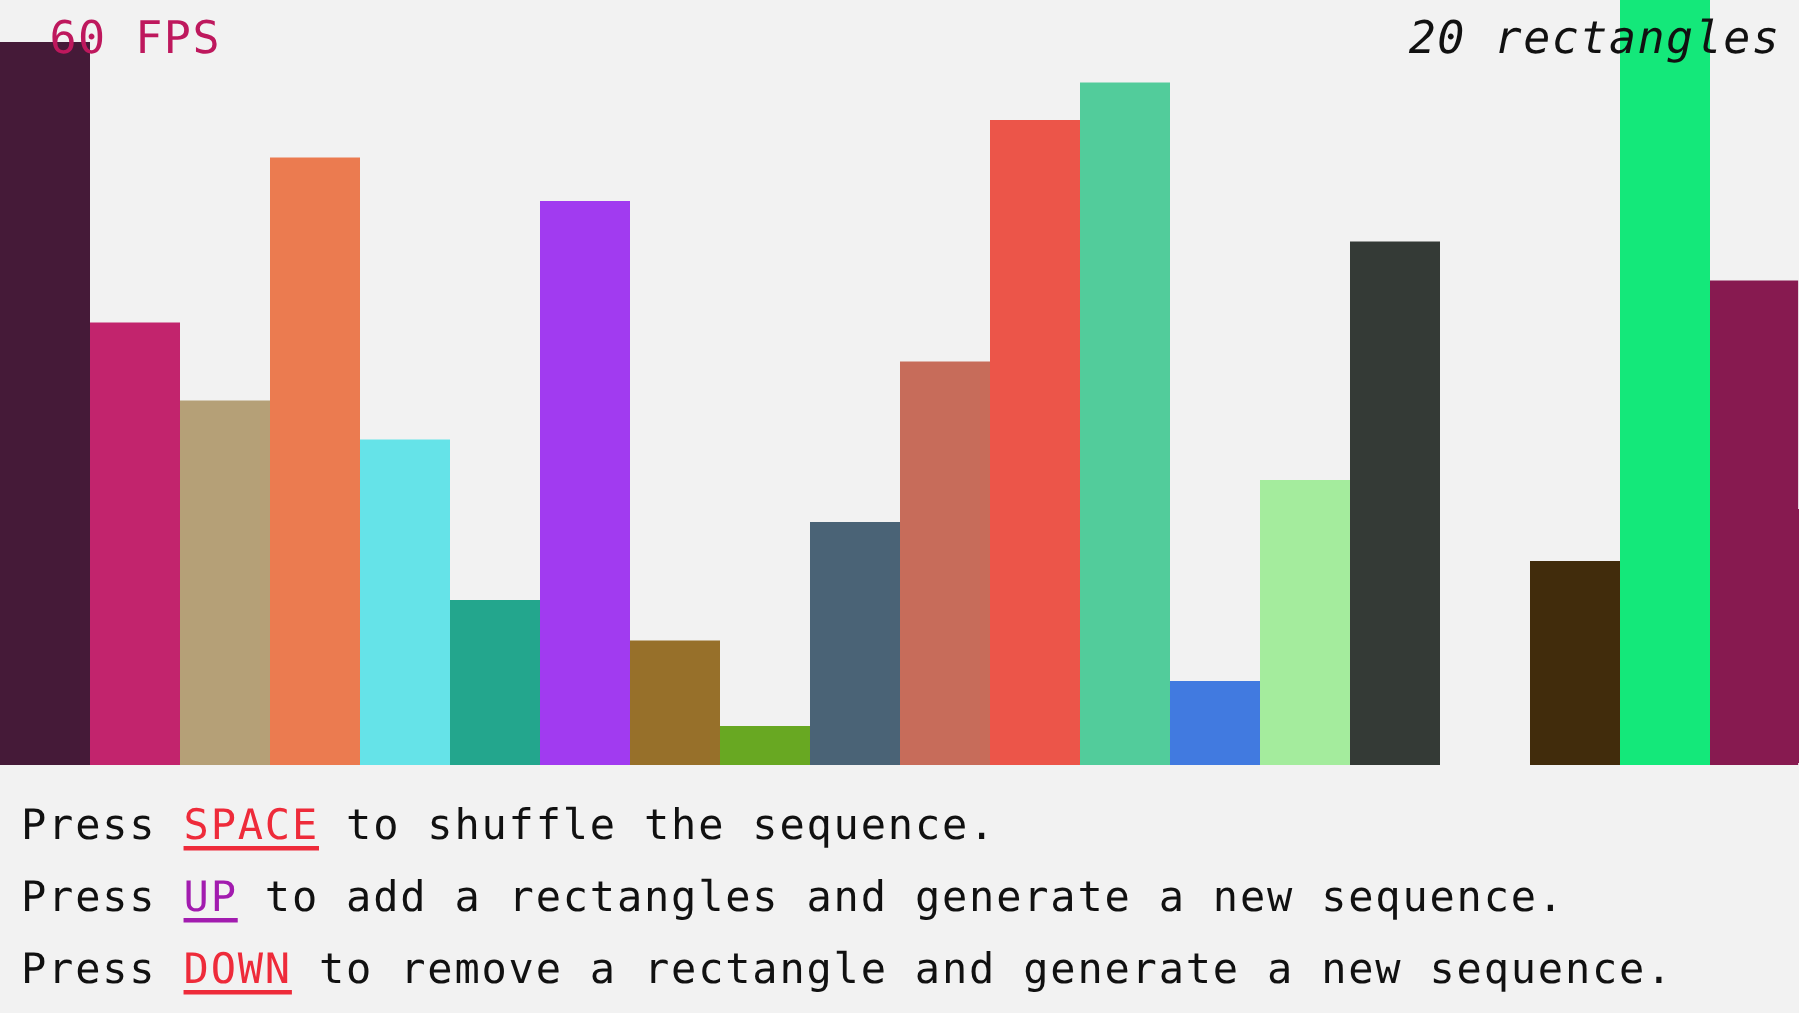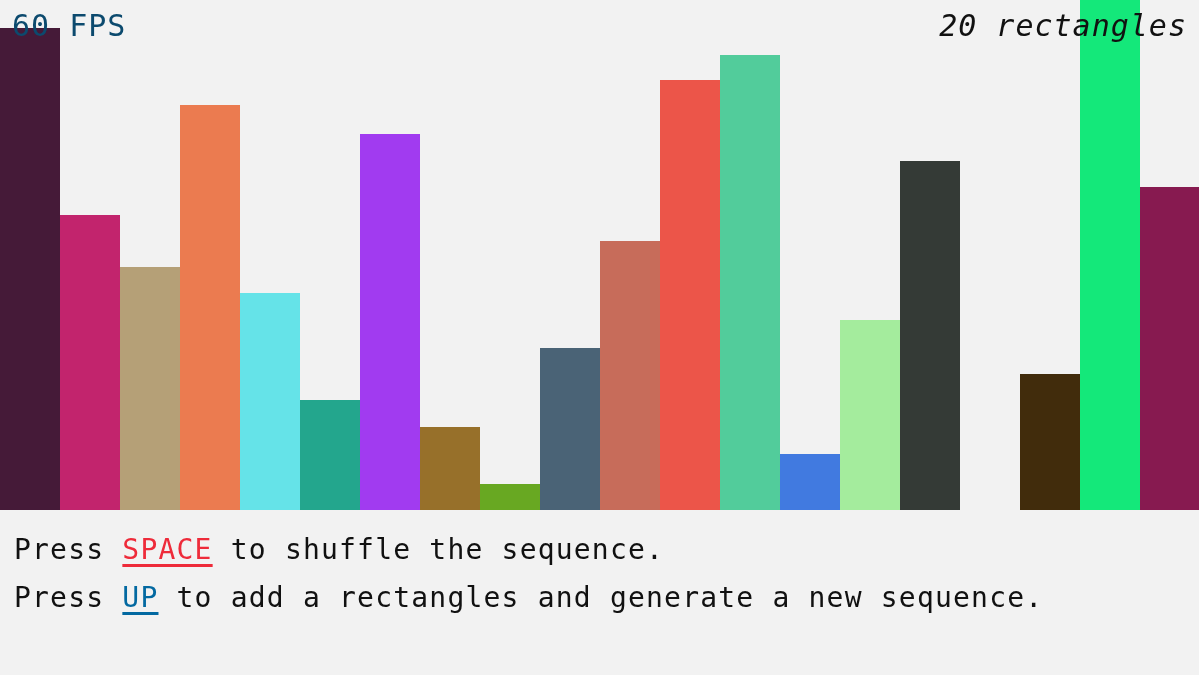--- a/index.html
+++ b/index.html
@@ -107,22 +107,23 @@
       <div class="bar" style="left: 660px; width: 60px; height: 430px; bottom: 2px; background: rgb(236, 85, 73);"></div>
       <div class="bar" style="left: 720px; width: 60px; height: 455px; bottom: 2px; background: rgb(82, 204, 155);"></div>
       <div class="bar" style="left: 780px; width: 60px; height: 56px; bottom: 2px; background: rgb(65, 122, 224);"></div>
       <div class="bar" style="left: 840px; width: 60px; height: 190px; bottom: 2px; background: rgb(164, 236, 157);"></div>
       <div class="bar" style="left: 900px; width: 60px; height: 349px; bottom: 2px; background: rgb(52, 58, 54);"></div>
       <div class="bar" style="left: 1020px; width: 60px; height: 136px; bottom: 2px; background: rgb(65, 44, 12);"></div>
       <div class="bar" style="left: 1080px; width: 60px; height: 510px; bottom: 2px; background: rgb(20, 232, 122);"></div>
       <div class="bar" style="left: 1140px; width: 59px; height: 323px; bottom: 2px; background: rgb(135, 26, 80);"></div>
     </div>
 
-  <div id="fps-counter" style="color: #0c4a6e;">60 FPS</div>
+  <div id="fps-counter" style="color: #be185d; margin-left: 21px;">60 FPS</div>
 
   <div id="rect-counter" style="color: rgb(17, 17, 17); font-style: italic;">20 rectangles</div>
 
   <div id="instructions">
       <div class="instruction-line"><span>Press </span><span class="key" style="color: rgb(238, 43, 58);">SPACE</span><span> to shuffle the sequence.</span></div>
-      <div class="instruction-line"><span>Press </span><span class="key" style="color: #0369a1;">UP</span><span> to add a rectangles and generate a new sequence.</span></div>
+      <div class="instruction-line"><span>Press </span><span class="key" style="color: #a21caf;">UP</span><span> to add a rectangles and generate a new sequence.</span></div>
+      <div class="instruction-line"><span>Press </span><span class="key" style="color: rgb(238, 43, 58);">DOWN</span><span> to remove a rectangle and generate a new sequence.</span></div>
     </div>
 
 </div>
 
 </body></html>

